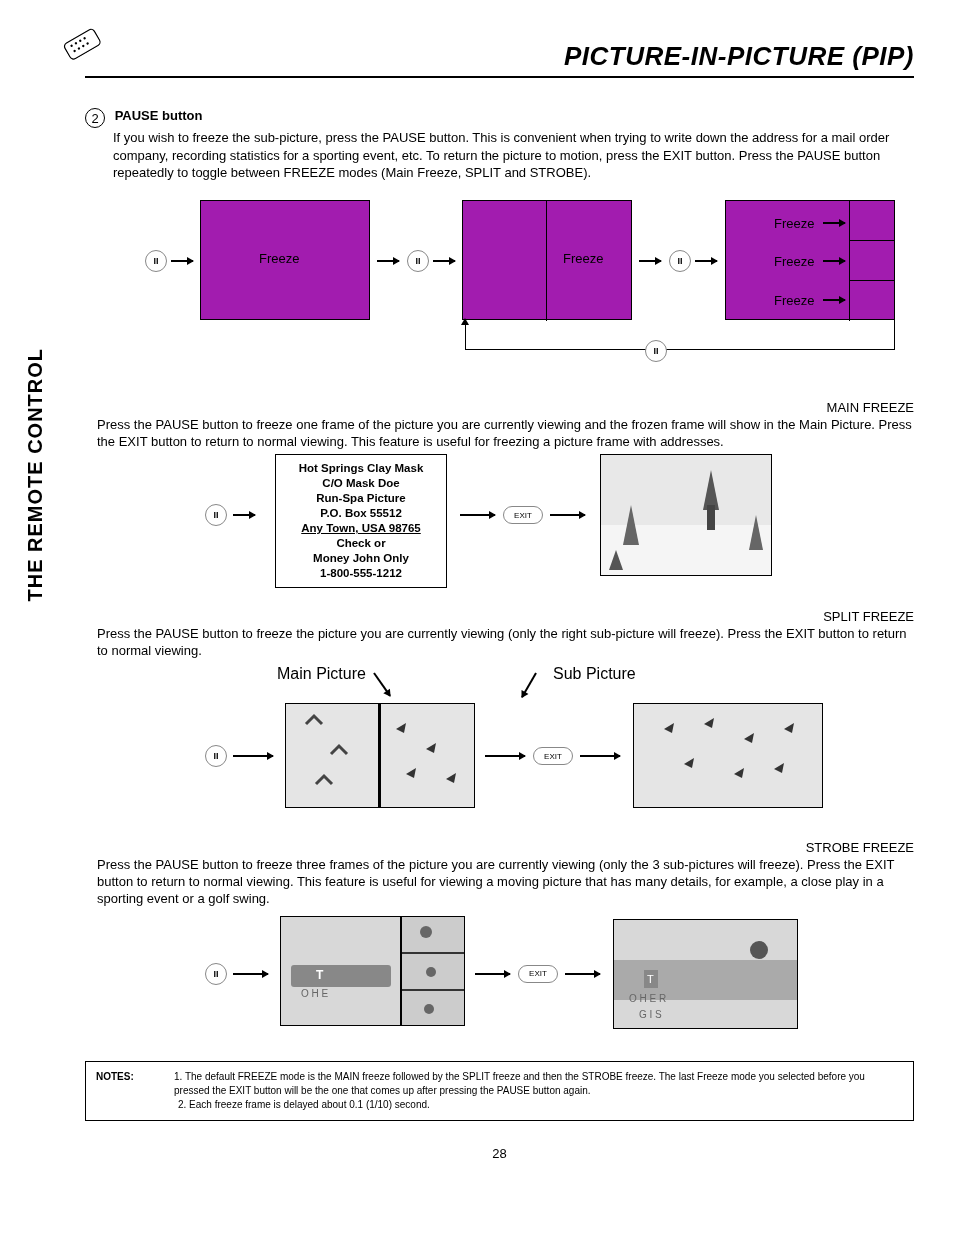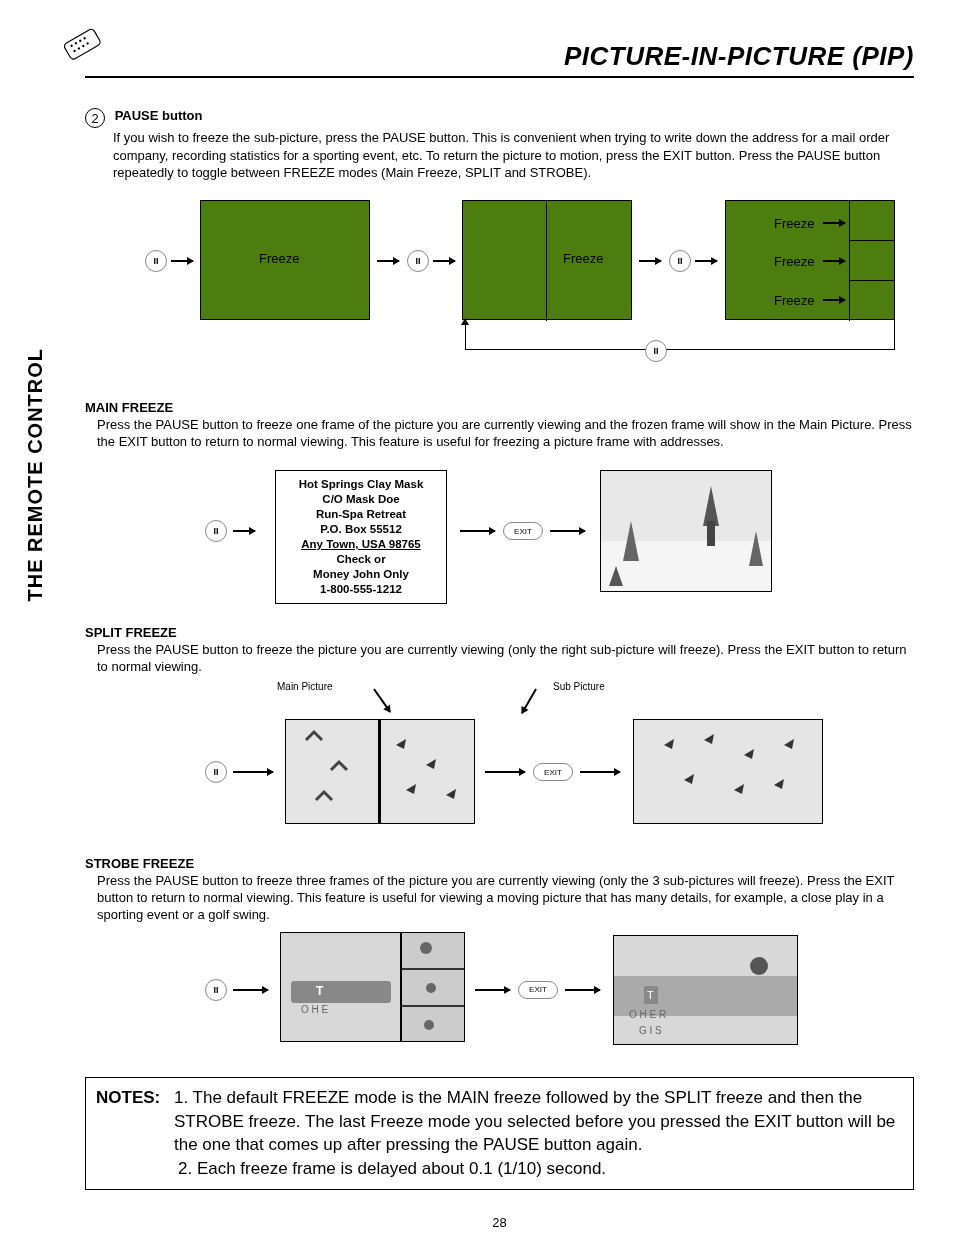--- a/index.html
+++ b/index.html
@@ -99,32 +99,32 @@
   .arrow-r::after {
     content: "";
     position: absolute; right: -1px; top: -3px;
     border-left: 7px solid #000;
     border-top: 4px solid transparent;
     border-bottom: 4px solid transparent;
   }
   .box {
     position: absolute;
     border: 1.5px solid #000;
-    background: #4d7c0f;
+    background: #a21caf;
   }
   .box-lbl { position: absolute; font-family: Arial; font-size: 13px; }
 
-  .sub-heading { font-weight: bold; margin-top: 30px; }
+  .sub-heading { font-weight: normal; margin-top: 30px; text-align: right; }
   .sub-body { margin-left: 12px; margin-top: 2px; line-height: 1.3; }
 
   
   .mf-row {
     position: relative;
     height: 125px;
-    margin: 20px auto 0 120px;
+    margin: 4px auto 0 120px;
     width: 660px;
     text-decoration: underline;
   }
   .mf-textbox {
     position: absolute;
     border: 1px solid #000;
     text-align: center;
     font-weight: bold;
     font-size: 11.5px;
     line-height: 1.3;
@@ -138,21 +138,21 @@
     overflow: hidden;
   }
 
   
   .sf-row {
     position: relative;
     height: 145px;
     margin: 5px auto 0 100px;
     width: 700px;
   }
-  .sf-label { position: absolute; font-size: 10px; }
+  .sf-label { position: absolute; font-size: 16px; }
   .sf-pointer {
     position: absolute;
     width: 2px; background: #000;
   }
   .sf-pointer::after {
     content: "";
     position: absolute; left: -3px; bottom: -1px;
     border-top: 7px solid #000;
     border-left: 4px solid transparent;
     border-right: 4px solid transparent;
@@ -163,21 +163,21 @@
     position: relative;
     height: 120px;
     margin: 8px auto 0 120px;
     width: 660px;
   }
 
   .notes-box {
     border: 1.5px solid #000;
     padding: 8px 10px;
     margin-top: 25px;
-    font-size: 17px;
+    font-size: 10px;
     line-height: 1.4;
   }
   .notes-box .nb-label { font-weight: bold; }
   .notes-list { margin-left: 82px; }
   .notes-row1 { display: flex; }
   .notes-row1 .nb-label { width: 62px; flex-shrink:0; }
 
   .page-num { text-align: center; margin-top: 25px; font-size: 13px; }
 </style>
 </head>
@@ -246,21 +246,21 @@
 
 <div class="sub-heading">MAIN FREEZE</div>
 <div class="sub-body">Press the PAUSE button to freeze one frame of the picture you are currently viewing and the frozen frame will show in the Main Picture.  Press the EXIT button to return to normal viewing.  This feature is useful for freezing a picture frame with addresses.</div>
 
 <div class="mf-row">
   <span class="pause-btn" style="left:0;top:50px;"></span>
   <span class="arrow-r" style="left:28px;top:60px;"></span>
   <div class="mf-textbox" style="left:70px;top:0;">
     <div>Hot Springs Clay Mask</div>
     <div>C/O Mask Doe</div>
-    <div>Run-Spa Retreat</div>
+    <div>Run-Spa Picture</div>
     <div>P.O. Box 55512</div>
     <div style="text-decoration:underline;">Any Town, USA 98765</div>
     <div>Check or</div>
     <div>Money John Only</div>
     <div>1-800-555-1212</div>
   </div>
   <span class="arrow-r" style="left:255px;top:60px;width:35px;"></span>
   <span class="exit-btn" style="left:298px;top:52px;">EXIT</span>
   <span class="arrow-r" style="left:345px;top:60px;width:35px;"></span>
   <div class="img-box" style="left:395px;top:0;width:172px;height:122px;">

